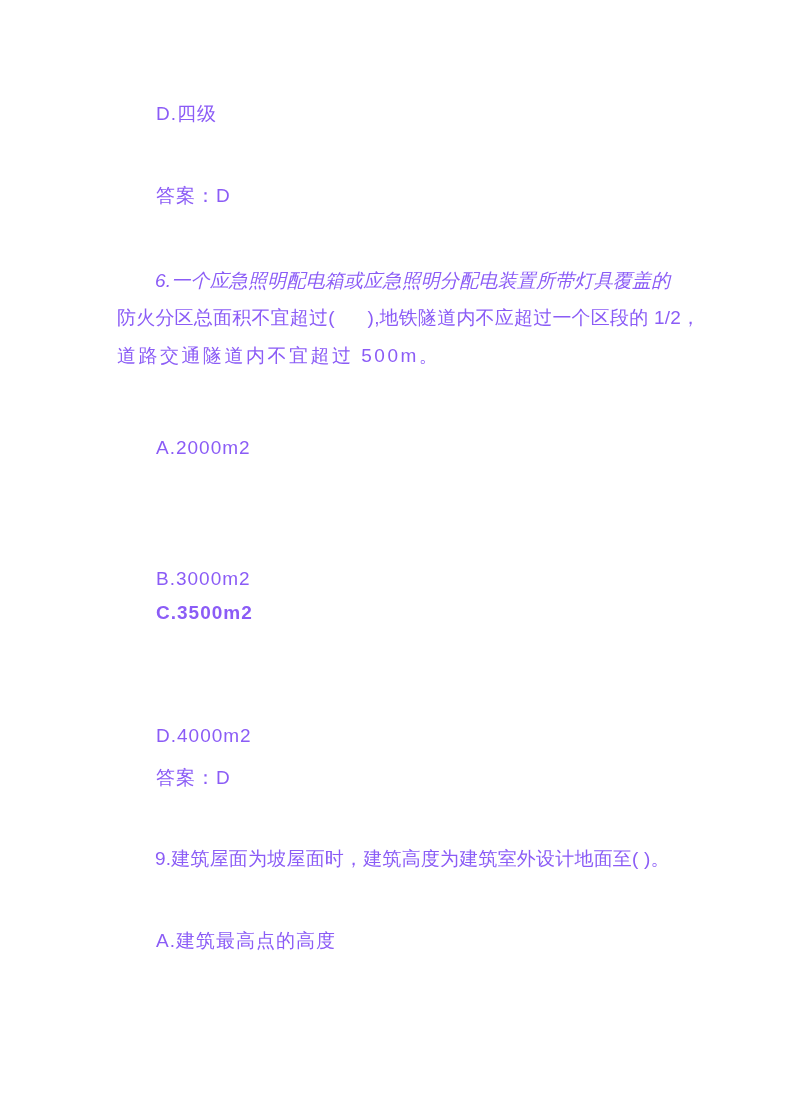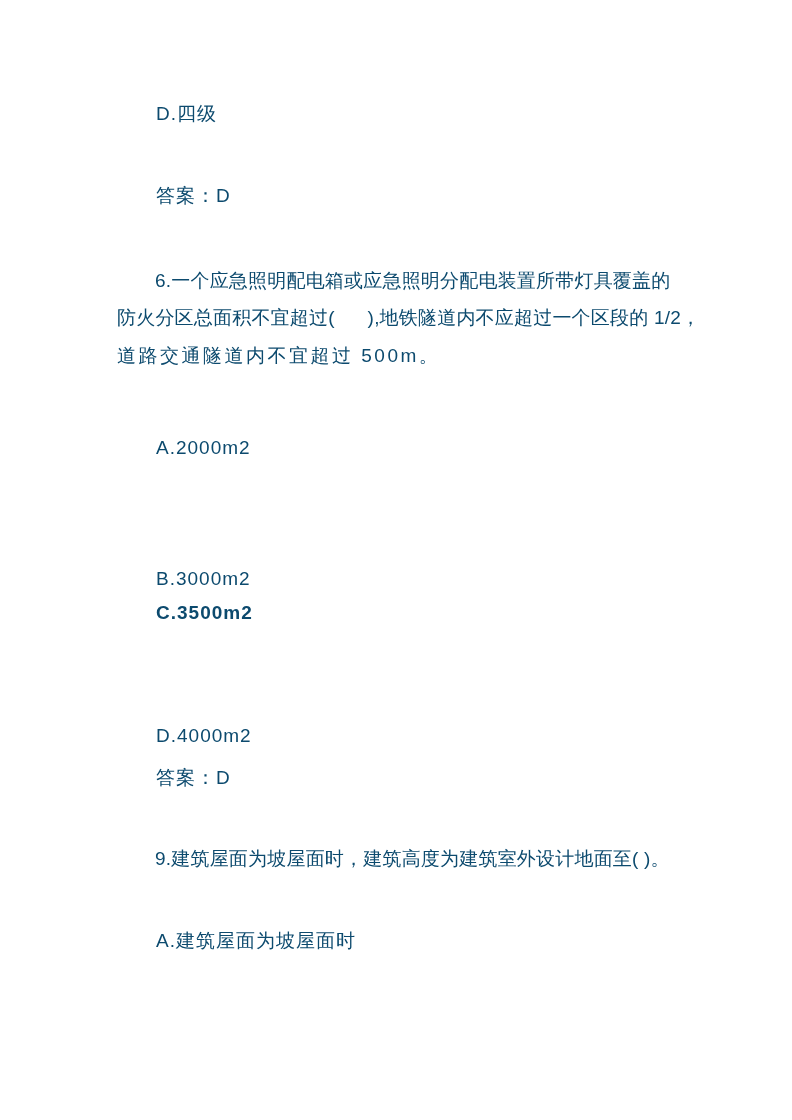--- a/index.html
+++ b/index.html
@@ -8,39 +8,39 @@
     background: #ffffff;
   }
   .page {
     position: relative;
     width: 792px;
     height: 1120px;
     background: #ffffff;
     overflow: hidden;
     font-family: "Liberation Sans", sans-serif;
     font-size: 19px;
-    color: #0c4a6e;
+    color: #8b5cf6;
   }
   .line {
     position: absolute;
     white-space: pre;
     line-height: 1.3;
     letter-spacing: 1px;
   }
   
   .indent  { left: 155px; }
   .flush   { left: 117px; }
   .opt     { left: 156px; }
   
   .ls-tight { letter-spacing: 0.2px; }
   .ls-wide  { letter-spacing: 2.5px; }
   
   .y-prev-d   { top: 102px; }
   .y-prev-ans { top: 184px; }
-  .y-q6-l1    { top: 269px; }
+  .y-q6-l1    { top: 269px; font-style: italic; }
   .y-q6-l2    { top: 306px; }
   .y-q6-l3    { top: 344px; }
   .y-q6-a     { top: 436px; text-align: right; }
   .y-q6-b     { top: 519px; margin-top: 48px; }
   .y-q6-c     { top: 601px; font-weight: bold; }
   .y-q6-d     { top: 724px; }
   .y-q6-ans   { top: 766px; }
   .y-q7-l1    { top: 847px; }
   .y-q7-a     { top: 929px; }
 </style>
@@ -64,15 +64,15 @@
   <div class="line opt y-q6-b">B.3000m2</div>
 
   <div class="line opt y-q6-c">C.3500m2</div>
 
   <div class="line opt y-q6-d">D.4000m2</div>
 
   <div class="line opt y-q6-ans">答案：D</div>
 
   <div class="line indent y-q7-l1 ls-tight">9.建筑屋面为坡屋面时，建筑高度为建筑室外设计地面至( )。</div>
 
-  <div class="line opt y-q7-a">A.建筑屋面为坡屋面时</div>
+  <div class="line opt y-q7-a">A.建筑最高点的高度</div>
 
 </div>
 
 </body></html>

